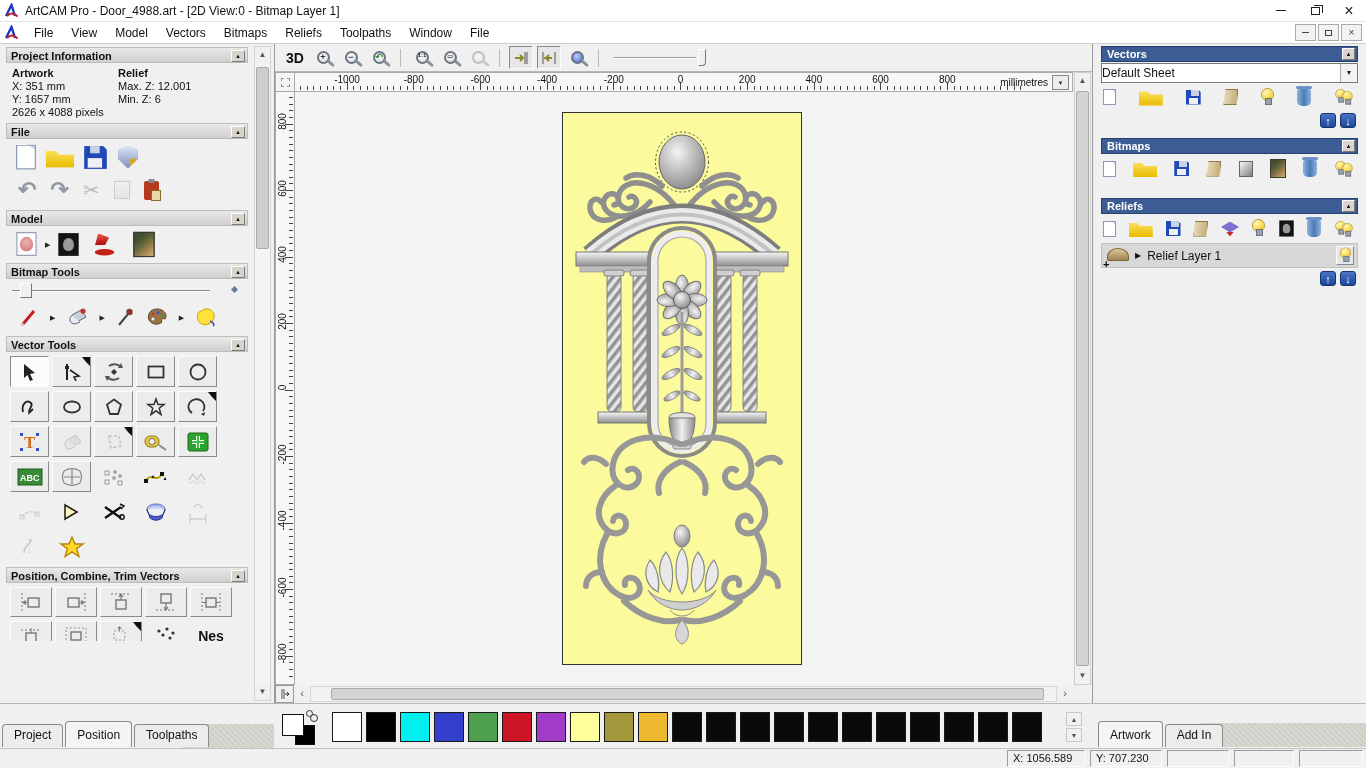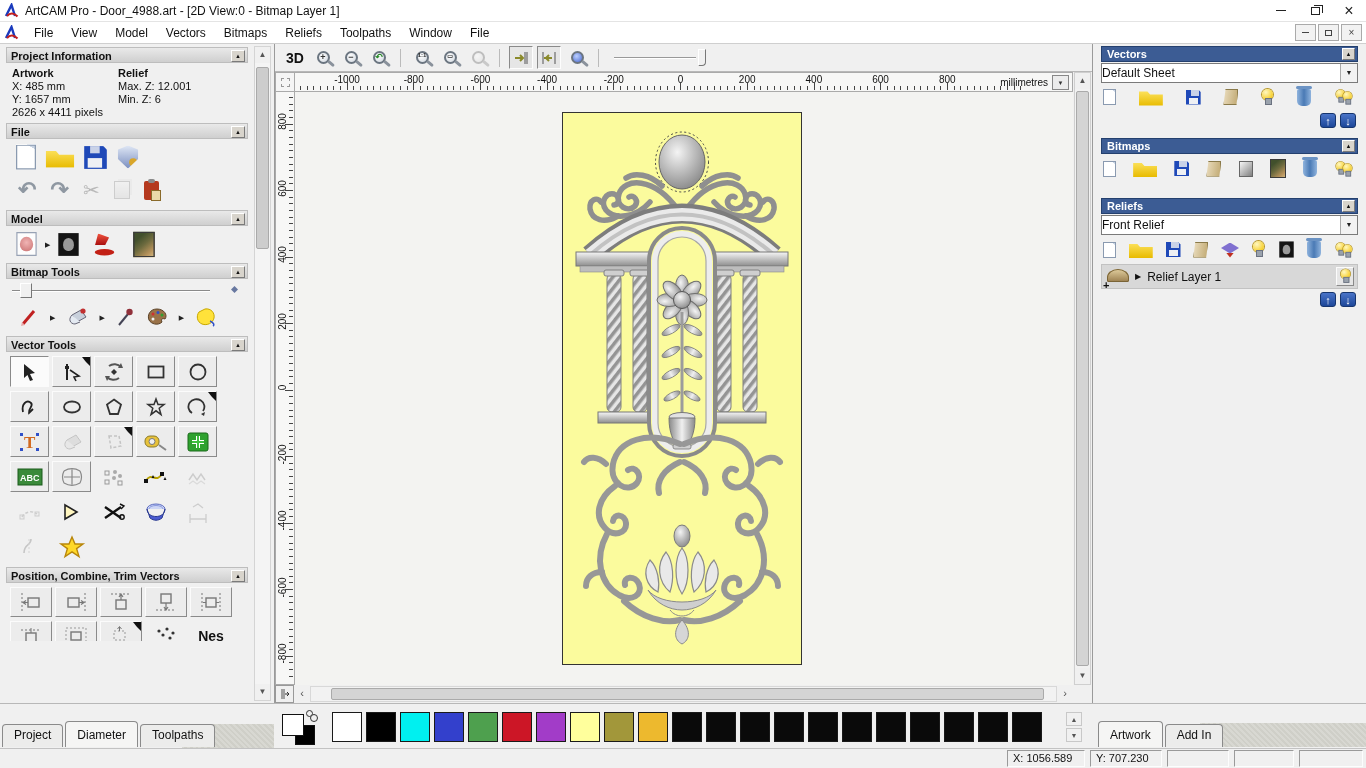--- a/index.html
+++ b/index.html
@@ -241,25 +241,25 @@
   <div class="left-panel">
     <div class="lp-scroll">
 
       <div class="s-hdr">
         <span>Project Information</span>
         <span class="collapse-btn"><span>▲</span></span>
       </div>
       <div class="pi-grid">
         <b>Artwork</b>
         <b>Relief</b>
-        <span>X: 485 mm</span>
+        <span>X: 351 mm</span>
         <span>Max. Z: 12.001</span>
         <span>Y: 1657 mm</span>
         <span>Min. Z: 6</span>
-        <span style="grid-column:1 / 3;">2626 x 4411 pixels</span>
+        <span style="grid-column:1 / 3;">2626 x 4088 pixels</span>
       </div>
 
       <div class="s-hdr">
         <span>File</span>
         <span class="collapse-btn"><span>▲</span></span>
       </div>
       <div class="icon-row">
         <span class="pgic" style="transform:scale(1.25);"></span>
         <span class="fldic" style="transform:scale(1.2);"></span>
         <span class="flpic" style="transform:scale(1.2);"></span>
@@ -1048,24 +1048,20 @@
           </span>
       </div>
 
       <div class="rp-gap"></div>
         <div class="rp-gap"></div>
 
       <div class="b-hdr">
         <span>Reliefs</span>
         <span class="b-collapse"><span>▲</span></span>
       </div>
-      <div class="rp-dd">
-        <span class="val">Front Relief</span>
-        <span class="dd-btn"><span>▼</span></span>
-      </div>
       <div class="rp-tools">
         <span class="pgic sm"></span>
         <span class="fldic"></span>
         <span class="flpic sm"></span>
         <span class="scrollic"></span>
         <span class="stackic"></span>
         <span class="bulbic"></span>
         <span class="teddydk" style="transform:scale(.85);"></span>
         <span class="trashic"></span>
         <span class="bulbsic">
@@ -1087,21 +1083,21 @@
       </div>
     </div>
   </div>
 </div>
 
 <div class="bottom-strip">
   <div class="tab-texture" style="left:182px;right:1092px;"></div>
   <div class="rt-texture texture"></div>
   <div class="tabs-left">
     <div class="tab">Project</div>
-    <div class="tab active">Diameter</div>
+    <div class="tab active">Position</div>
     <div class="tab">Toolpaths</div>
   </div>
 
   <div class="palette">
     <div class="ps-widget">
       <div class="ps-front" style="background: rgb(255, 255, 255);"></div>
       <div class="ps-back" style="background: rgb(0, 0, 0);"></div>
       <div class="ps-link"></div>
     </div>
     <div class="swatches" id="swatches">

